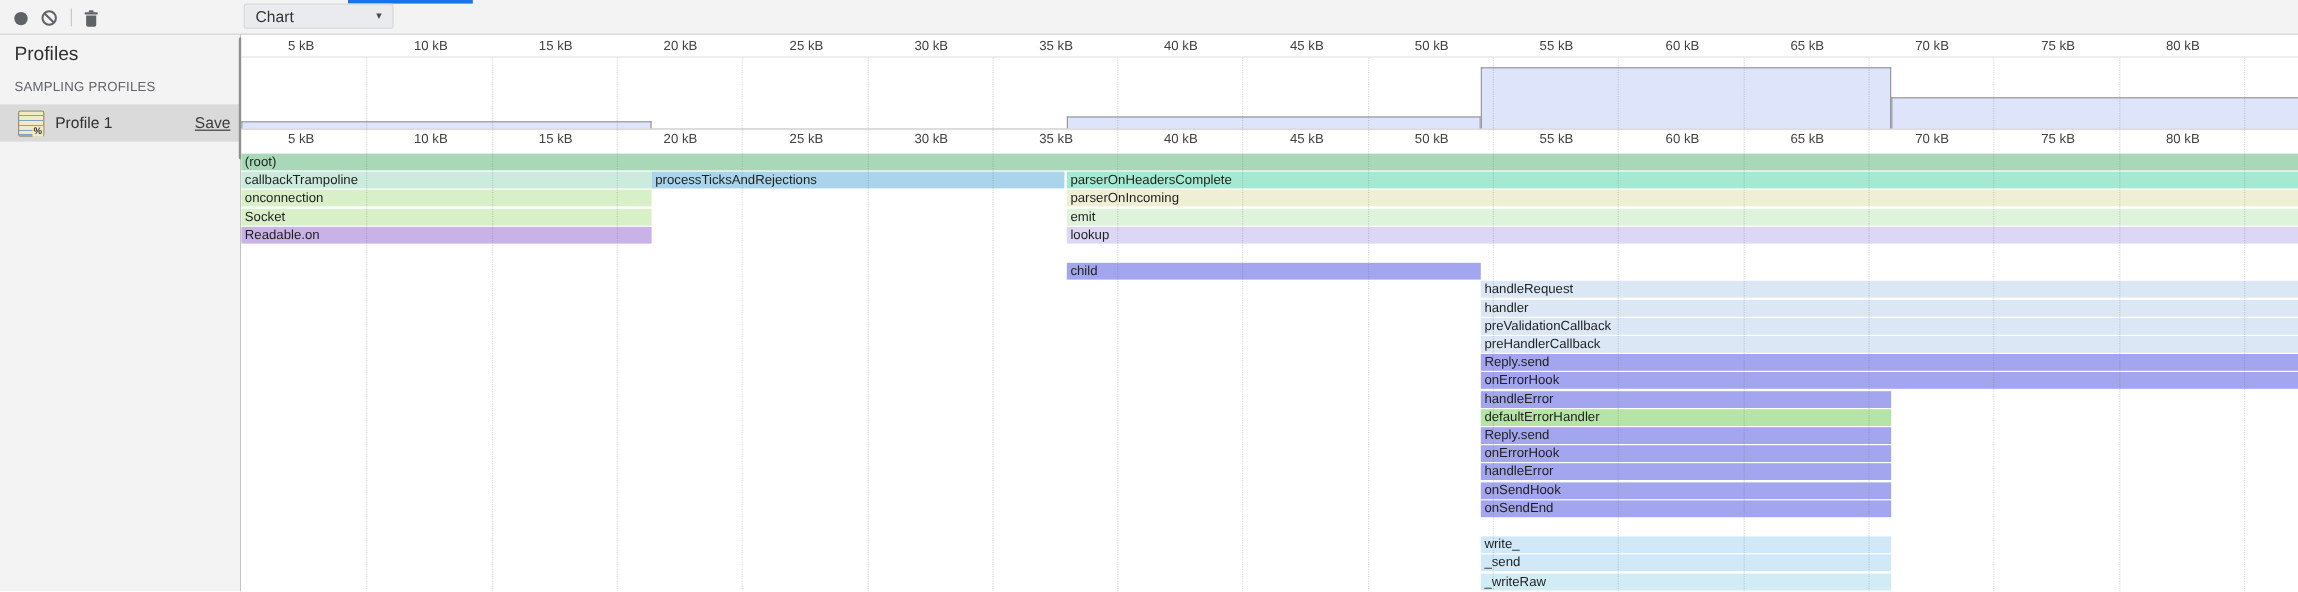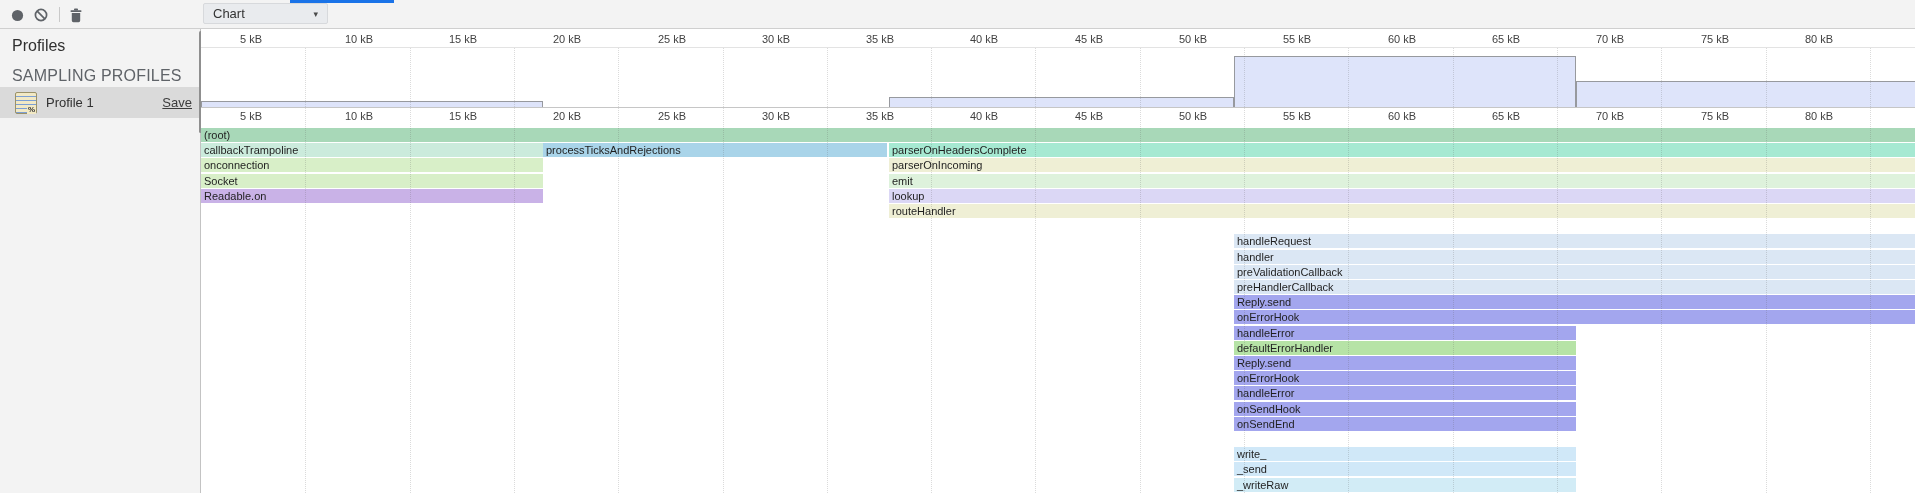--- a/index.html
+++ b/index.html
@@ -16,21 +16,21 @@
   .tb-sep { position:absolute; left:59px; top:7px; width:1px; height:15px; background:#c9c9c9; }
   .view-select { position:absolute; left:203px; top:3px; width:125px; height:21px;
                  background:#e9ebee; border:1px solid #d7d9dc; border-radius:2px;
                  display:flex; align-items:center; cursor:pointer; }
   .view-select .label { padding-left:9px; font-size:13px; color:#333; }
   .view-select .arrow { position:absolute; right:9px; font-size:9px; color:#4a4a4a; }
 
   
   .sidebar { position:absolute; left:0; top:29px; width:200px; height:464px; background:#f3f3f3; }
   .sb-title { position:absolute; left:12px; top:8px; font-size:16px; color:#303030; }
-  .sb-section { position:absolute; left:12px; top:38px; font-size:16px; color:#5f6368; letter-spacing:.2px; }
+  .sb-section { position:absolute; left:12px; top:38px; font-size:11px; color:#5f6368; letter-spacing:.2px; }
   .sb-item { position:absolute; left:0; top:58px; width:200px; height:31px; background:#dadada;
              display:flex; align-items:center; cursor:pointer; }
   .sb-item .picon { position:relative; margin-left:15px; width:22px; height:22px;
                     background:#f2e9c5; border:1px solid #9a9169; border-radius:2px;
                     background-image:repeating-linear-gradient(to bottom, transparent 0 3px, #7c9fd4 3px 4px); }
   .sb-item .picon .pct { position:absolute; right:0px; bottom:-1px; font-size:8px; font-weight:bold;
                          color:#333; background:#f2e9c5; padding:0 1px; line-height:9px; }
   .sb-item .pname { margin-left:9px; font-size:13px; color:#303030; }
   .sb-item .save { position:absolute; right:8px; font-size:13px; color:#3c3c3c;
                    text-decoration:underline; cursor:pointer; }
@@ -152,21 +152,21 @@
         <div class="bar" style="left: 0px; width: 1715px; top: 0px; height: 14px; background: rgb(168, 216, 184);">(root)</div>
         <div class="bar" style="left: 0px; width: 342px; top: 15px; height: 14px; background: rgb(203, 235, 220);">callbackTrampoline</div>
         <div class="bar" style="left: 342px; width: 344px; top: 15px; height: 14px; background: rgb(169, 212, 233);">processTicksAndRejections</div>
         <div class="bar" style="left: 688px; width: 1027px; top: 15px; height: 14px; background: rgb(166, 233, 210);">parserOnHeadersComplete</div>
         <div class="bar" style="left: 0px; width: 342px; top: 30px; height: 14px; background: rgb(216, 239, 200);">onconnection</div>
         <div class="bar" style="left: 688px; width: 1027px; top: 30px; height: 14px; background: rgb(239, 239, 213);">parserOnIncoming</div>
         <div class="bar" style="left: 0px; width: 342px; top: 46px; height: 14px; background: rgb(216, 239, 200);">Socket</div>
         <div class="bar" style="left: 688px; width: 1027px; top: 46px; height: 14px; background: rgb(222, 242, 220);">emit</div>
         <div class="bar" style="left: 0px; width: 342px; top: 61px; height: 14px; background: rgb(201, 178, 231);">Readable.on</div>
         <div class="bar" style="left: 688px; width: 1027px; top: 61px; height: 14px; background: rgb(219, 215, 245);">lookup</div>
-        <div class="bar" style="left: 688px; width: 1027px; top: 76px; height: 14px; background: rgb(239, 239, 213);">routeHandler</div>
+        <div class="bar dotted" style="left: 688px; width: 345px; top: 91px; height: 14px; background: rgb(163, 166, 238);">child</div>
         <div class="bar" style="left: 1033px; width: 682px; top: 106px; height: 14px; background: rgb(219, 231, 244);">handleRequest</div>
         <div class="bar" style="left: 1033px; width: 682px; top: 122px; height: 14px; background: rgb(219, 231, 244);">handler</div>
         <div class="bar" style="left: 1033px; width: 682px; top: 137px; height: 14px; background: rgb(219, 231, 244);">preValidationCallback</div>
         <div class="bar" style="left: 1033px; width: 682px; top: 152px; height: 14px; background: rgb(219, 231, 244);">preHandlerCallback</div>
         <div class="bar" style="left: 1033px; width: 682px; top: 167px; height: 14px; background: rgb(163, 166, 238);">Reply.send</div>
         <div class="bar" style="left: 1033px; width: 682px; top: 182px; height: 14px; background: rgb(163, 166, 238);">onErrorHook</div>
         <div class="bar" style="left: 1033px; width: 342px; top: 198px; height: 14px; background: rgb(163, 166, 238);">handleError</div>
         <div class="bar" style="left: 1033px; width: 342px; top: 213px; height: 14px; background: rgb(182, 227, 166);">defaultErrorHandler</div>
         <div class="bar" style="left: 1033px; width: 342px; top: 228px; height: 14px; background: rgb(163, 166, 238);">Reply.send</div>
         <div class="bar" style="left: 1033px; width: 342px; top: 243px; height: 14px; background: rgb(163, 166, 238);">onErrorHook</div>

